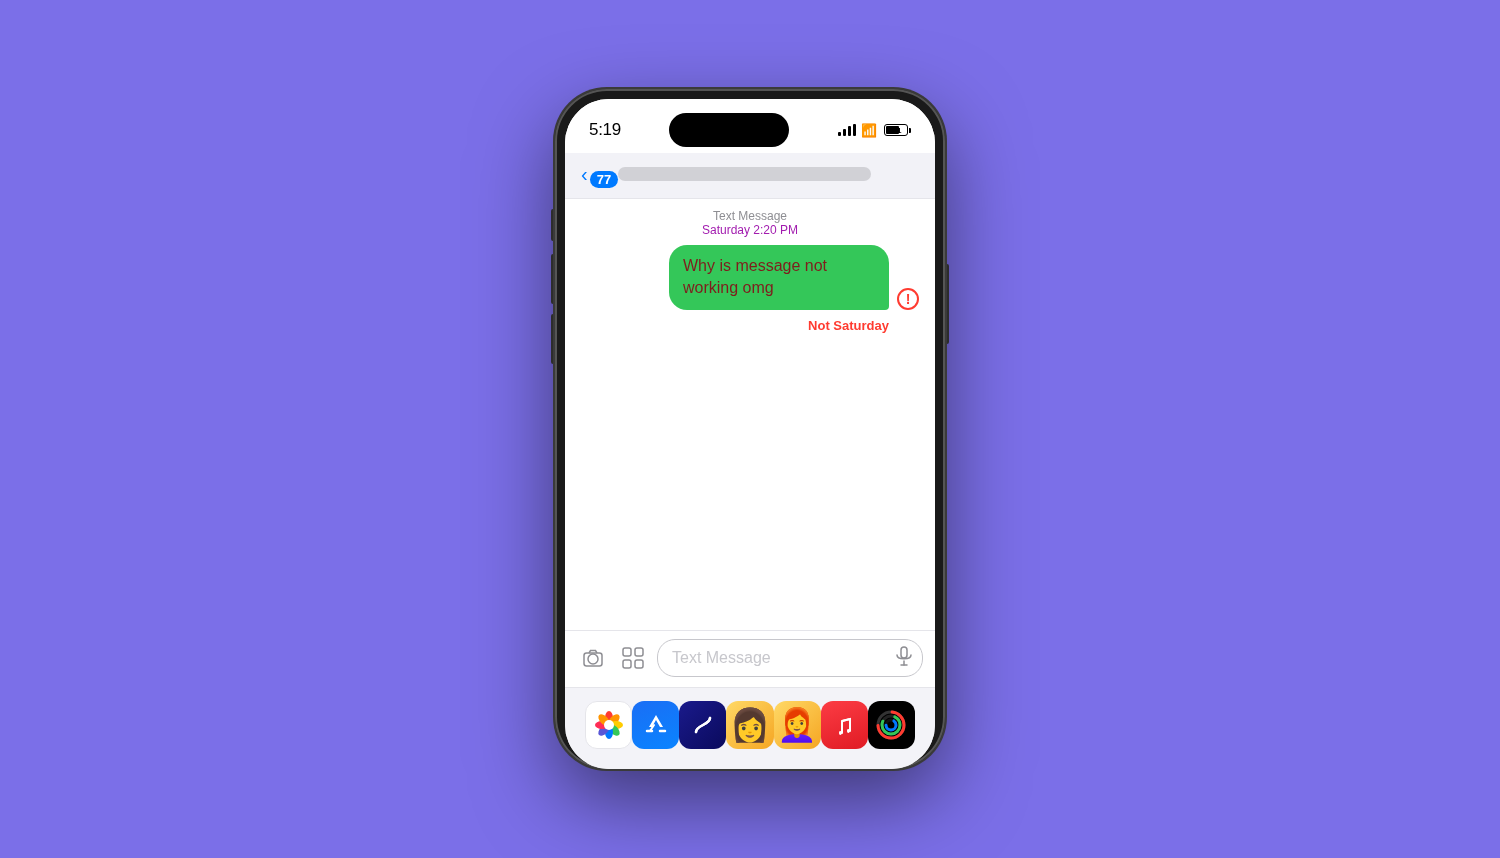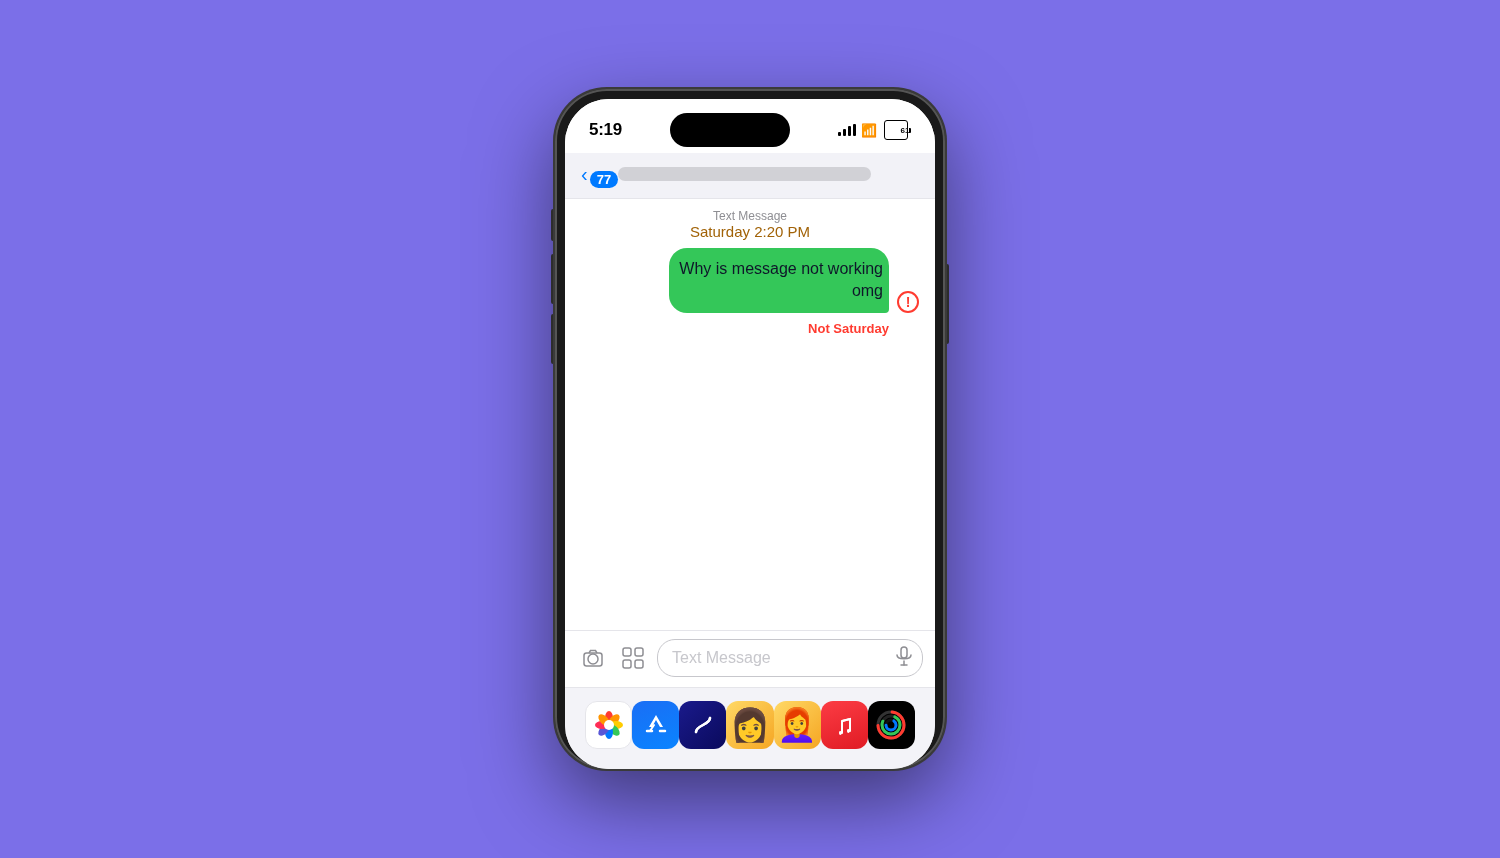--- a/index.html
+++ b/index.html
@@ -51,21 +51,21 @@
       display: flex;
       align-items: center;
       justify-content: space-between;
       padding: 14px 24px 6px;
       background: #fff;
       flex-shrink: 0;
     }
 
     .status-time {
       font-size: 17px;
-      font-weight: 700;
+      font-weight: 400;
       color: #000;
       letter-spacing: -0.3px;
       text-align: center;
     }
 
     .dynamic-island {
       width: 120px;
       height: 34px;
       background: #000;
       border-radius: 20px;
@@ -102,21 +102,21 @@
     }
 
     .battery-body {
       width: 24px;
       height: 12px;
       border: 1.5px solid #000;
       border-radius: 3px;
       position: relative;
       display: flex;
       align-items: center;
-      padding: 9px;
+      padding: 1px;
     }
 
     .battery-fill {
       width: 65%;
       height: 100%;
       background: #000;
       border-radius: 1px;
     }
 
     .battery-nub {
@@ -202,22 +202,22 @@
       margin-bottom: 8px;
     }
 
     .message-date-header .service-name {
       font-size: 12px;
       color: #8e8e93;
       font-weight: 400;
     }
 
     .message-date-header .timestamp {
-      font-size: 15px;
-      color: #a16207;
+      font-size: 12px;
+      color: #a21caf;
       font-weight: 400;
     }
 
     .message-row {
       display: flex;
       align-items: flex-end;
       justify-content: flex-end;
       gap: 8px;
       margin-bottom: 4px;
     }
@@ -232,27 +232,26 @@
       justify-content: center;
       color: #ff3b30;
       font-size: 14px;
       font-weight: 700;
       flex-shrink: 0;
     }
 
     .message-bubble {
       max-width: 220px;
       background: #34c759;
-      color: #0f172a;
-      padding: 10px 6px;
+      color: #7f1d1d;
+      padding: 10px 14px;
       border-radius: 18px 18px 4px 18px;
       font-size: 16px;
       line-height: 1.4;
       word-break: break-word;
-      text-align: right;
     }
 
     .not-delivered {
       text-align: right;
       color: #ff3b30;
       font-size: 13px;
       font-weight: 600;
       margin-top: 4px;
       padding-right: 30px;
     }

